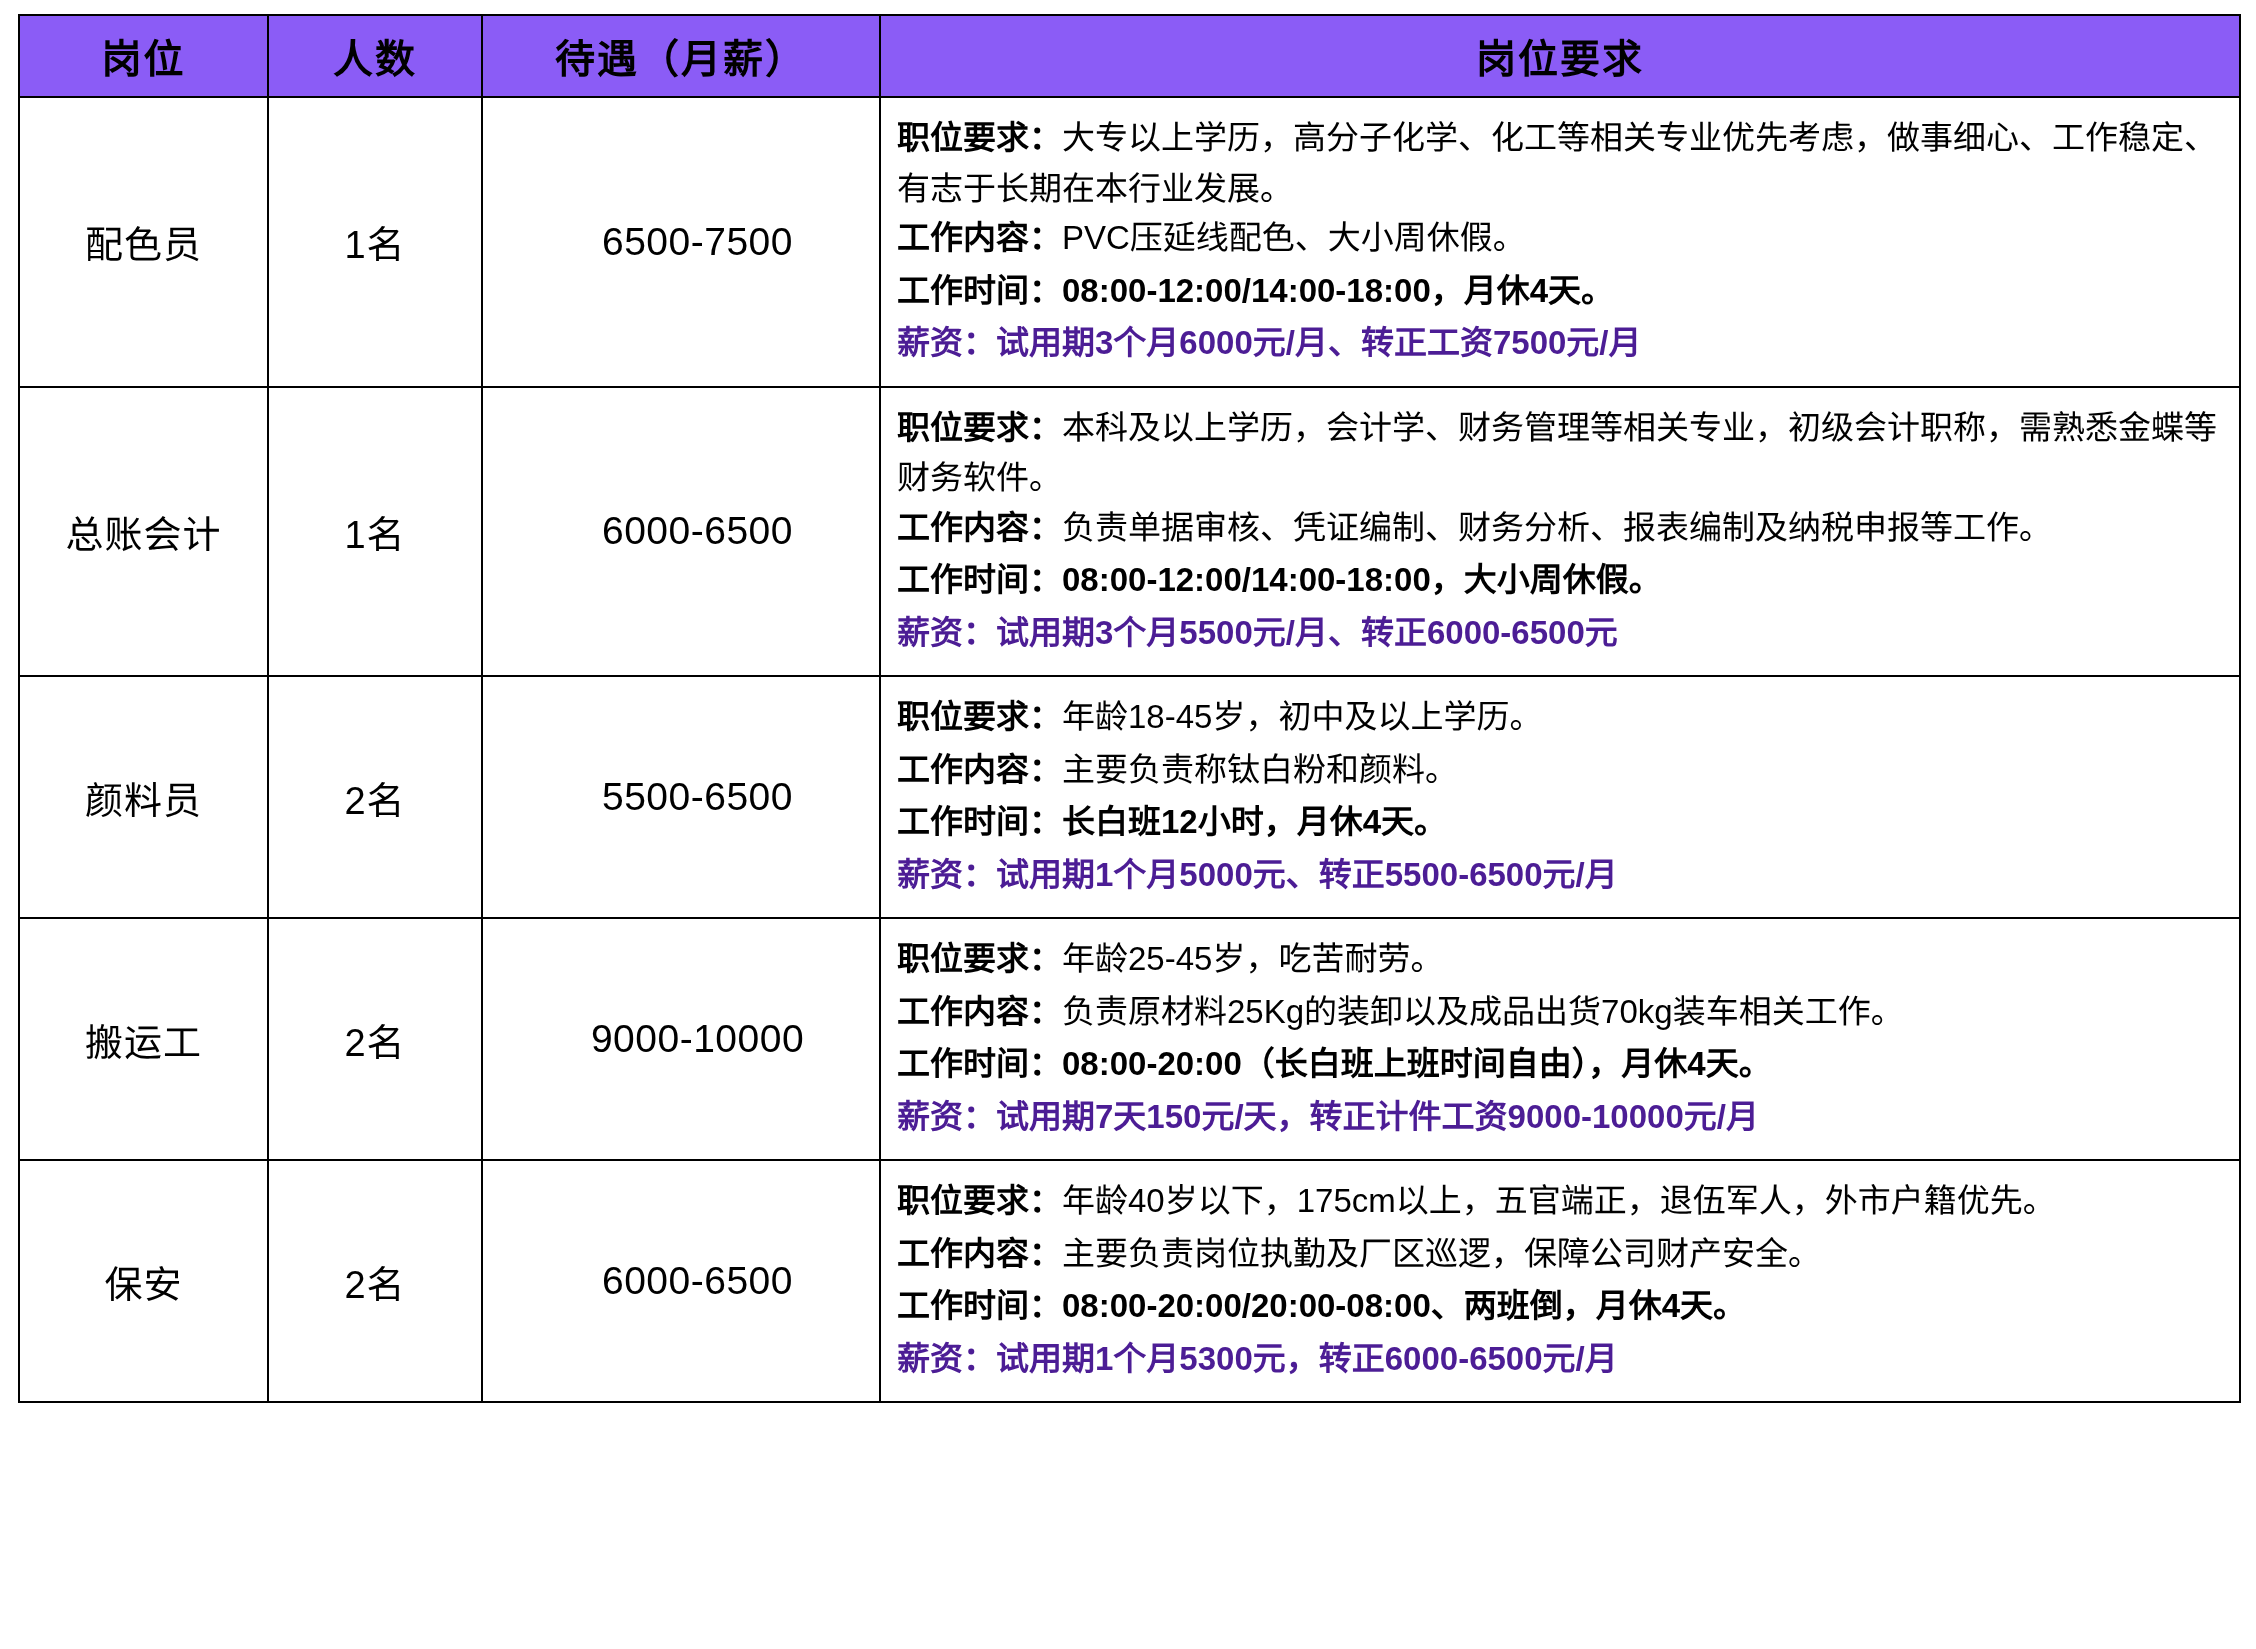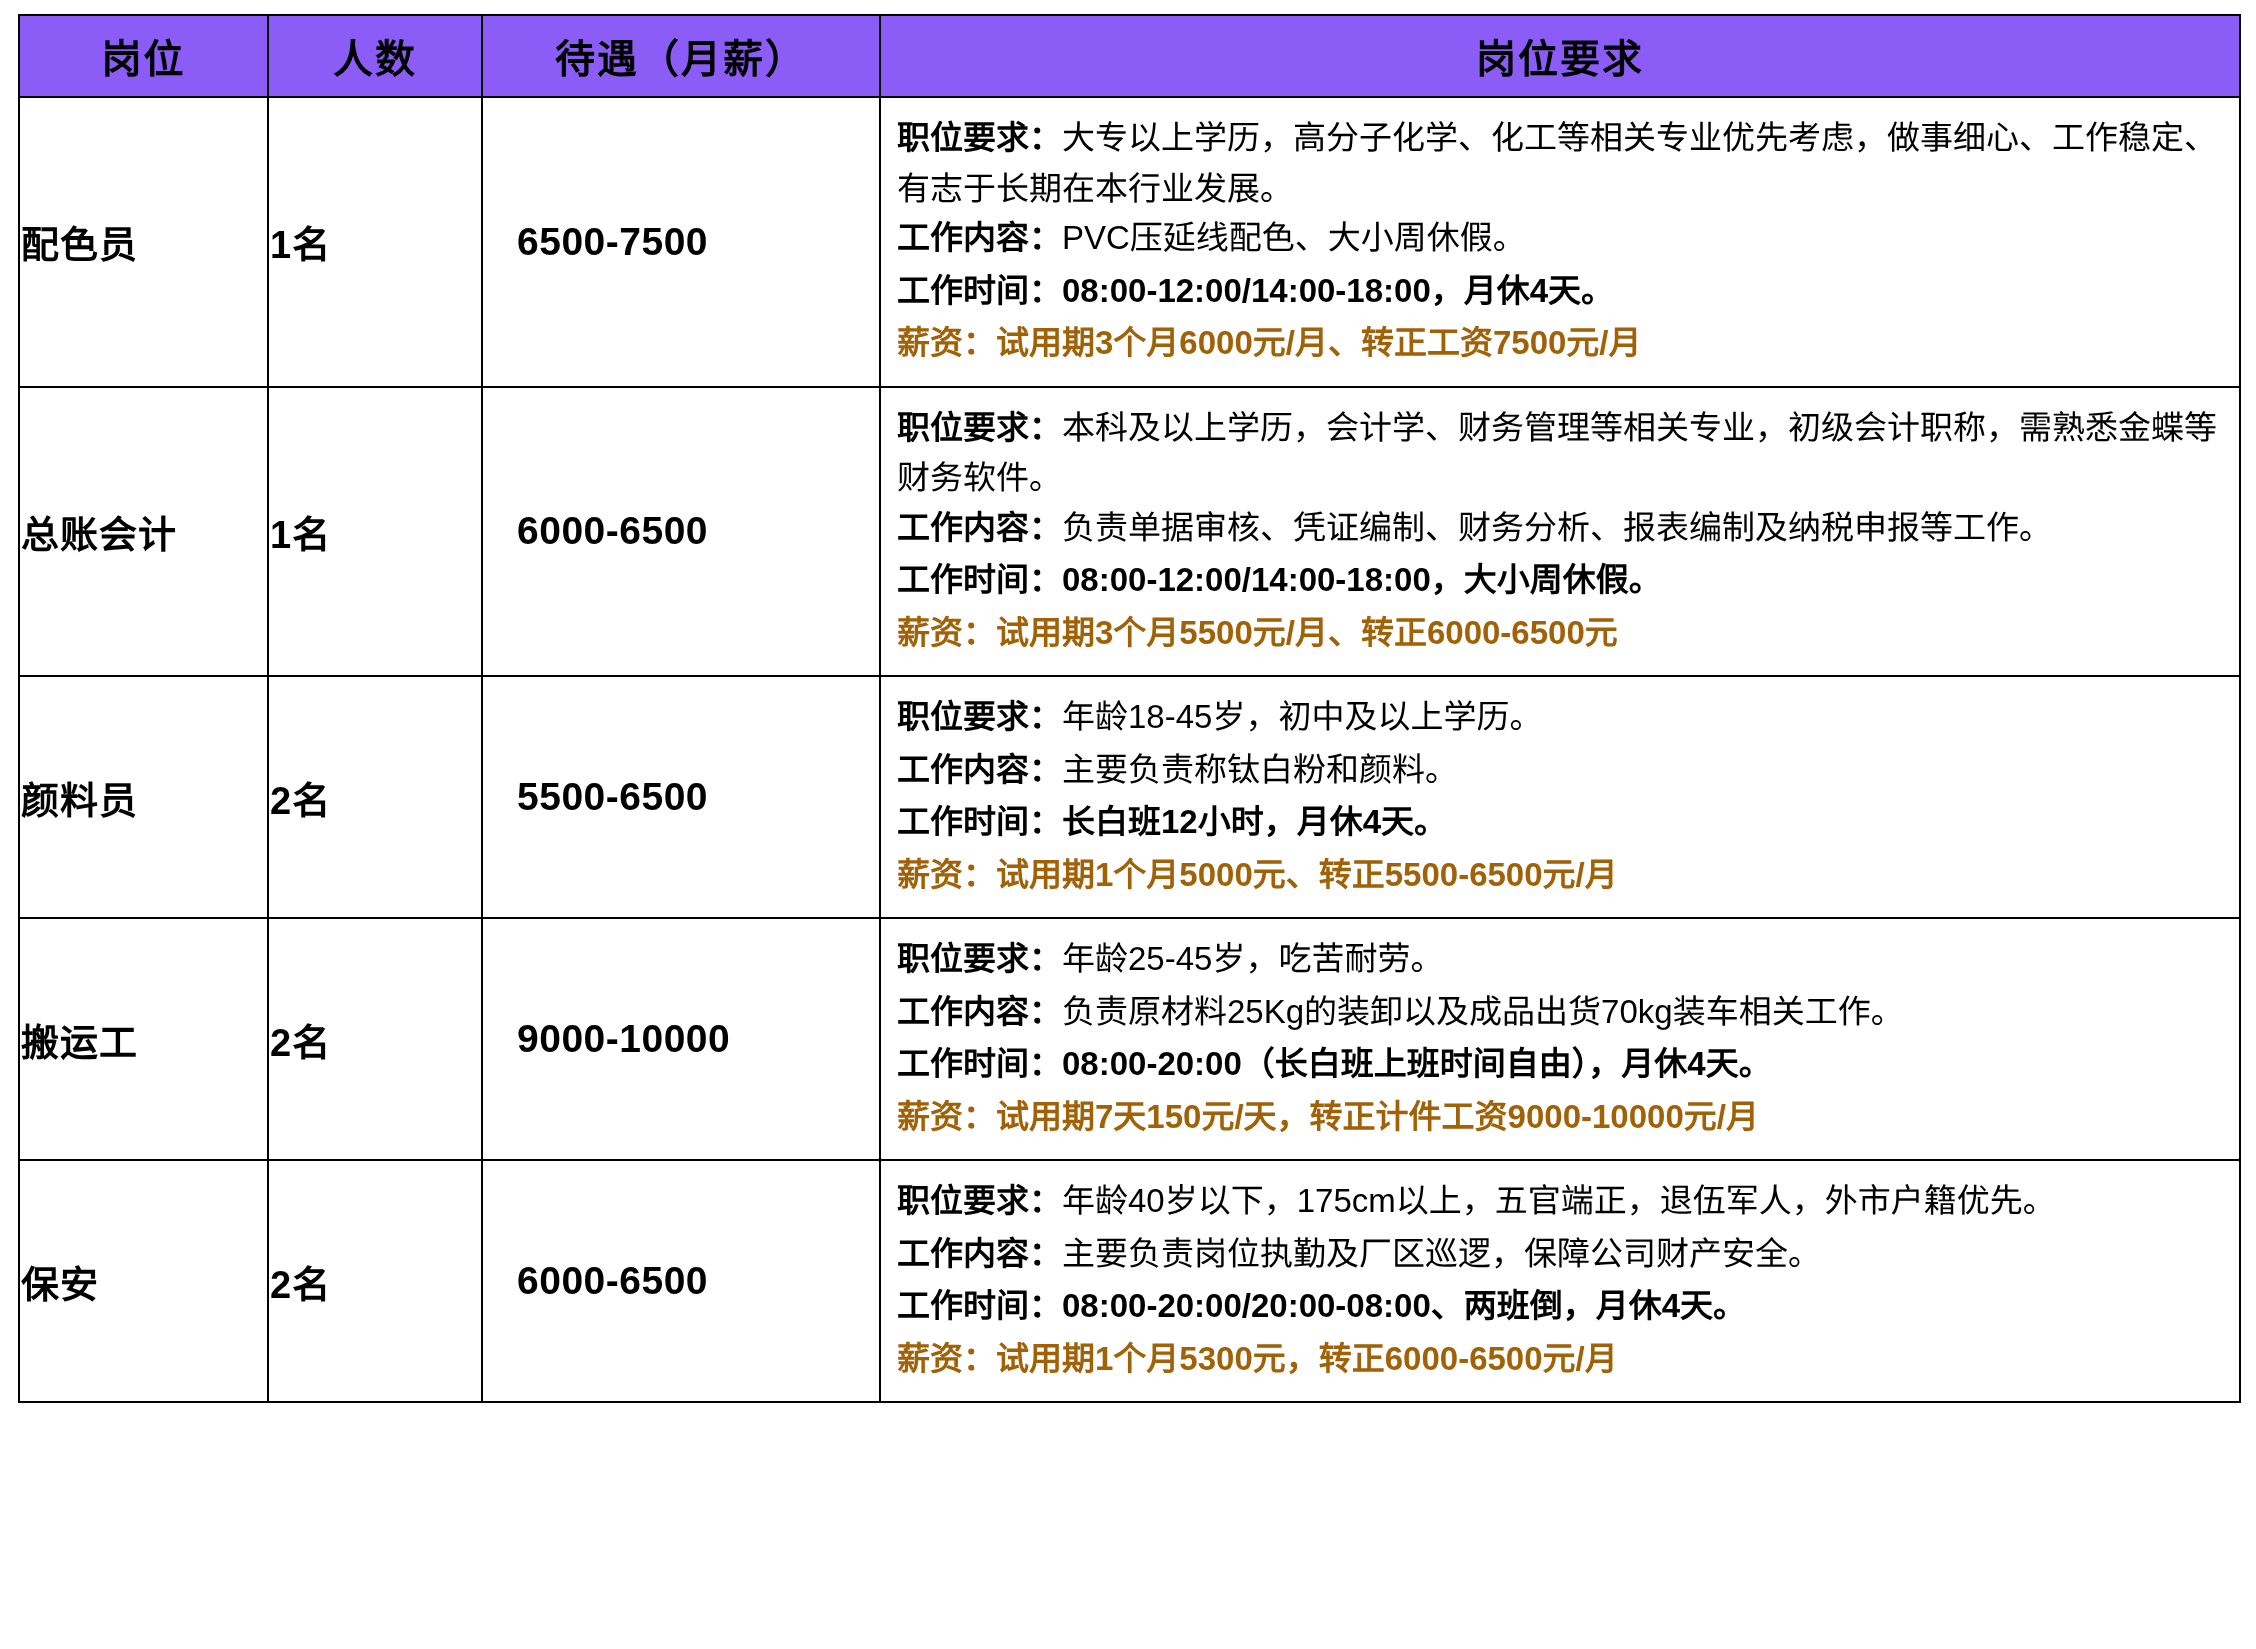--- a/index.html
+++ b/index.html
@@ -40,22 +40,22 @@
     background: #8b5cf6;
     text-align: center;
     font-weight: bold;
     font-size: 40px;
     height: 82px;
     letter-spacing: 2px;
     padding: 4px 0;
   }
 
   td.post, td.count, td.pay {
-    text-align: left;
-    font-weight: bold;
+    text-align: center;
+    font-weight: normal;
     font-size: 38px;
     letter-spacing: 1px;
   }
   td.pay { font-size: 39px; letter-spacing: 0.5px; padding-left: 34px; }
 
   td.req {
     padding: 16px 14px 16px 16px;
     font-size: 33px;
     line-height: 1.44;
   }
@@ -66,21 +66,21 @@
   td.req p:last-child { margin-bottom: 0; }
 
   .lbl {
     font-weight: bold;
     font-family: Liberation Mono, monospace;
   }
   .bold-val {
     font-weight: bold;
   }
   .salary-line {
-    color: #a16207;
+    color: #4c1d95;
     font-weight: bold;
   }
 </style>
 </head>
 <body>
 
 <div class="sheet">
   <table class="job-table">
     <colgroup>
       <col class="c-post">

